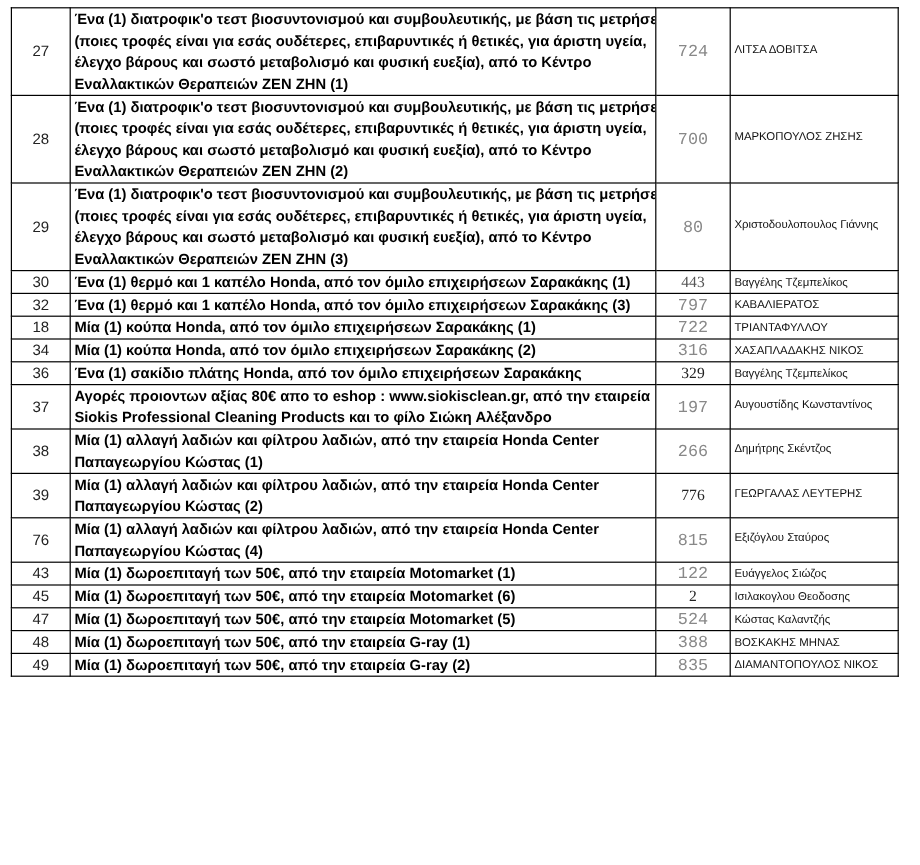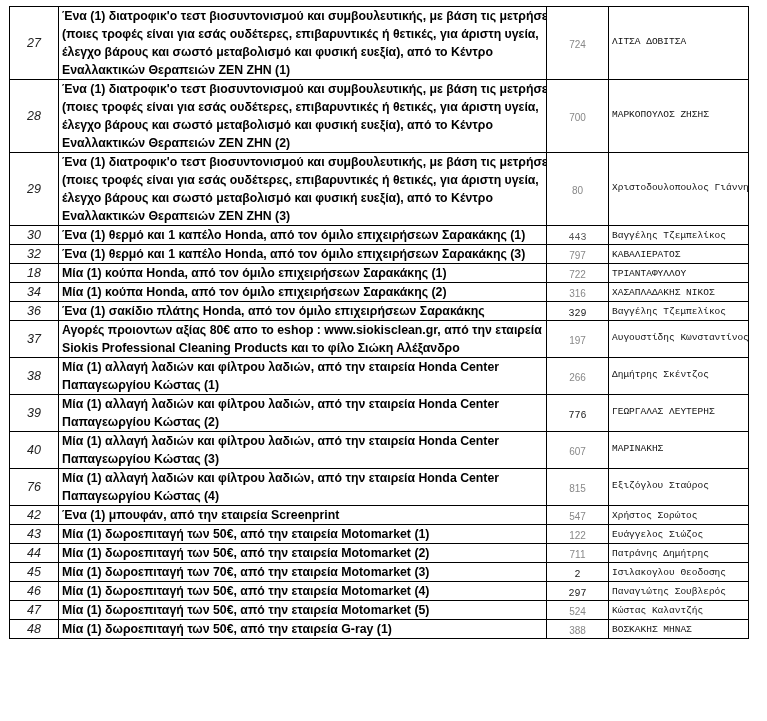--- a/index.html
+++ b/index.html
@@ -12,38 +12,38 @@
     #prize-table td {
       border:1px solid #000; padding:0; vertical-align:middle;
       overflow:hidden;
     }
     col.c-num { width:49px; }
     col.c-desc { width:488px; }
     col.c-ticket { width:62px; }
     col.c-name { width:140px; }
     td.num {
       text-align:center; font-family:"Liberation Sans", sans-serif;
-      font-size:12.5px; color:#222;font-style:italic;
+      font-size:12.5px; color:#222;
     }
     td.desc {
       font-family:"Liberation Sans", sans-serif; font-weight:bold;
       font-size:12.3px; color:#000; padding-left:3px !important;
       line-height:18px; white-space:nowrap;
     }
     td.desc .line { display:block; }
     td.ticket { text-align:center; }
     td.ticket span.mono {
-      font-family:Liberation Sans, sans-serif; font-size:10px; color:#888;
+      font-family:Liberation Mono, monospace; font-size:14px; color:#888;
     }
     td.ticket span.sans {
-      font-family:Liberation Mono, monospace; font-size:10px; color:#222;
+      font-family:Liberation Serif, serif; font-size:13px; color:#222;
     }
     td.ticket span.sans.gray { color:#555; }
     td.name {
-      font-family:Liberation Mono, monospace; font-size:9.5px; color:#111;
+      font-family:Liberation Sans, sans-serif; font-size:9.5px; color:#111;
       padding-left:3px !important; white-space:nowrap;
     }
     td.name.bottom { vertical-align:bottom; padding-bottom:3px !important; }
     tr.h4 { height:73px; }
     tr.h1 { height:18px; }
     tr.h2 { height:37px; }
   </style>
 </head>
 <body>
 
@@ -149,87 +149,62 @@
       <tr class="h2">
         <td class="num">39</td>
         <td class="desc">
           <span class="line">Μία (1) αλλαγή λαδιών και φίλτρου λαδιών, από την εταιρεία Honda Center</span>
           <span class="line">Παπαγεωργίου Κώστας (2)</span>
         </td>
         <td class="ticket"><span class="sans">776</span></td>
         <td class="name bottom">ΓΕΩΡΓΑΛΑΣ ΛΕΥΤΕΡΗΣ</td>
       </tr>
       <tr class="h2">
-        <td class="num">40</td>
-        <td class="desc">
-          <span class="line">Μία (1) αλλαγή λαδιών και φίλτρου λαδιών, από την εταιρεία Honda Center</span>
-          <span class="line">Παπαγεωργίου Κώστας (3)</span>
-        </td>
-        <td class="ticket"><span class="mono">607</span></td>
-        <td class="name bottom">ΜΑΡΙΝΑΚΗΣ</td>
-      </tr>
-      <tr class="h2">
         <td class="num">76</td>
         <td class="desc">
           <span class="line">Μία (1) αλλαγή λαδιών και φίλτρου λαδιών, από την εταιρεία Honda Center</span>
           <span class="line">Παπαγεωργίου Κώστας (4)</span>
         </td>
         <td class="ticket"><span class="mono">815</span></td>
         <td class="name bottom">Εξιζόγλου Σταύρος</td>
       </tr>
       <tr class="h1">
-        <td class="num">42</td>
-        <td class="desc">
-          <span class="line">Ένα (1) μπουφάν, από την εταιρεία Screenprint</span>
-        </td>
-        <td class="ticket"><span class="mono">547</span></td>
-        <td class="name">Χρήστος Σορώτος</td>
-      </tr>
-      <tr class="h1">
         <td class="num">43</td>
         <td class="desc">
           <span class="line">Μία (1) δωροεπιταγή των 50€, από την εταιρεία Motomarket (1)</span>
         </td>
         <td class="ticket"><span class="mono">122</span></td>
         <td class="name">Ευάγγελος Σιώζος</td>
       </tr>
       <tr class="h1">
-        <td class="num">44</td>
-        <td class="desc">
-          <span class="line">Μία (1) δωροεπιταγή των 50€, από την εταιρεία Motomarket (2)</span>
-        </td>
-        <td class="ticket"><span class="mono">711</span></td>
-        <td class="name">Πατράνης Δημήτρης</td>
-      </tr>
-      <tr class="h1">
         <td class="num">45</td>
         <td class="desc">
-          <span class="line">Μία (1) δωροεπιταγή των 70€, από την εταιρεία Motomarket (3)</span>
+          <span class="line">Μία (1) δωροεπιταγή των 50€, από την εταιρεία Motomarket (6)</span>
         </td>
         <td class="ticket"><span class="sans">2</span></td>
         <td class="name">Ισιλακογλου Θεοδοσης</td>
       </tr>
       <tr class="h1">
-        <td class="num">46</td>
-        <td class="desc">
-          <span class="line">Μία (1) δωροεπιταγή των 50€, από την εταιρεία Motomarket (4)</span>
-        </td>
-        <td class="ticket"><span class="sans">297</span></td>
-        <td class="name">Παναγιώτης Σουβλερός</td>
-      </tr>
-      <tr class="h1">
         <td class="num">47</td>
         <td class="desc">
           <span class="line">Μία (1) δωροεπιταγή των 50€, από την εταιρεία Motomarket (5)</span>
         </td>
         <td class="ticket"><span class="mono">524</span></td>
         <td class="name">Κώστας Καλαντζής</td>
       </tr>
       <tr class="h1">
         <td class="num">48</td>
         <td class="desc">
           <span class="line">Μία (1) δωροεπιταγή των 50€, από την εταιρεία G-ray (1)</span>
         </td>
         <td class="ticket"><span class="mono">388</span></td>
         <td class="name">ΒΟΣΚΑΚΗΣ ΜΗΝΑΣ</td>
+      </tr>
+      <tr class="h1">
+        <td class="num">49</td>
+        <td class="desc">
+          <span class="line">Μία (1) δωροεπιταγή των 50€, από την εταιρεία G-ray (2)</span>
+        </td>
+        <td class="ticket"><span class="mono">835</span></td>
+        <td class="name">ΔΙΑΜΑΝΤΟΠΟΥΛΟΣ ΝΙΚΟΣ</td>
       </tr>
     </tbody>
 </table>
 
 </body></html>

